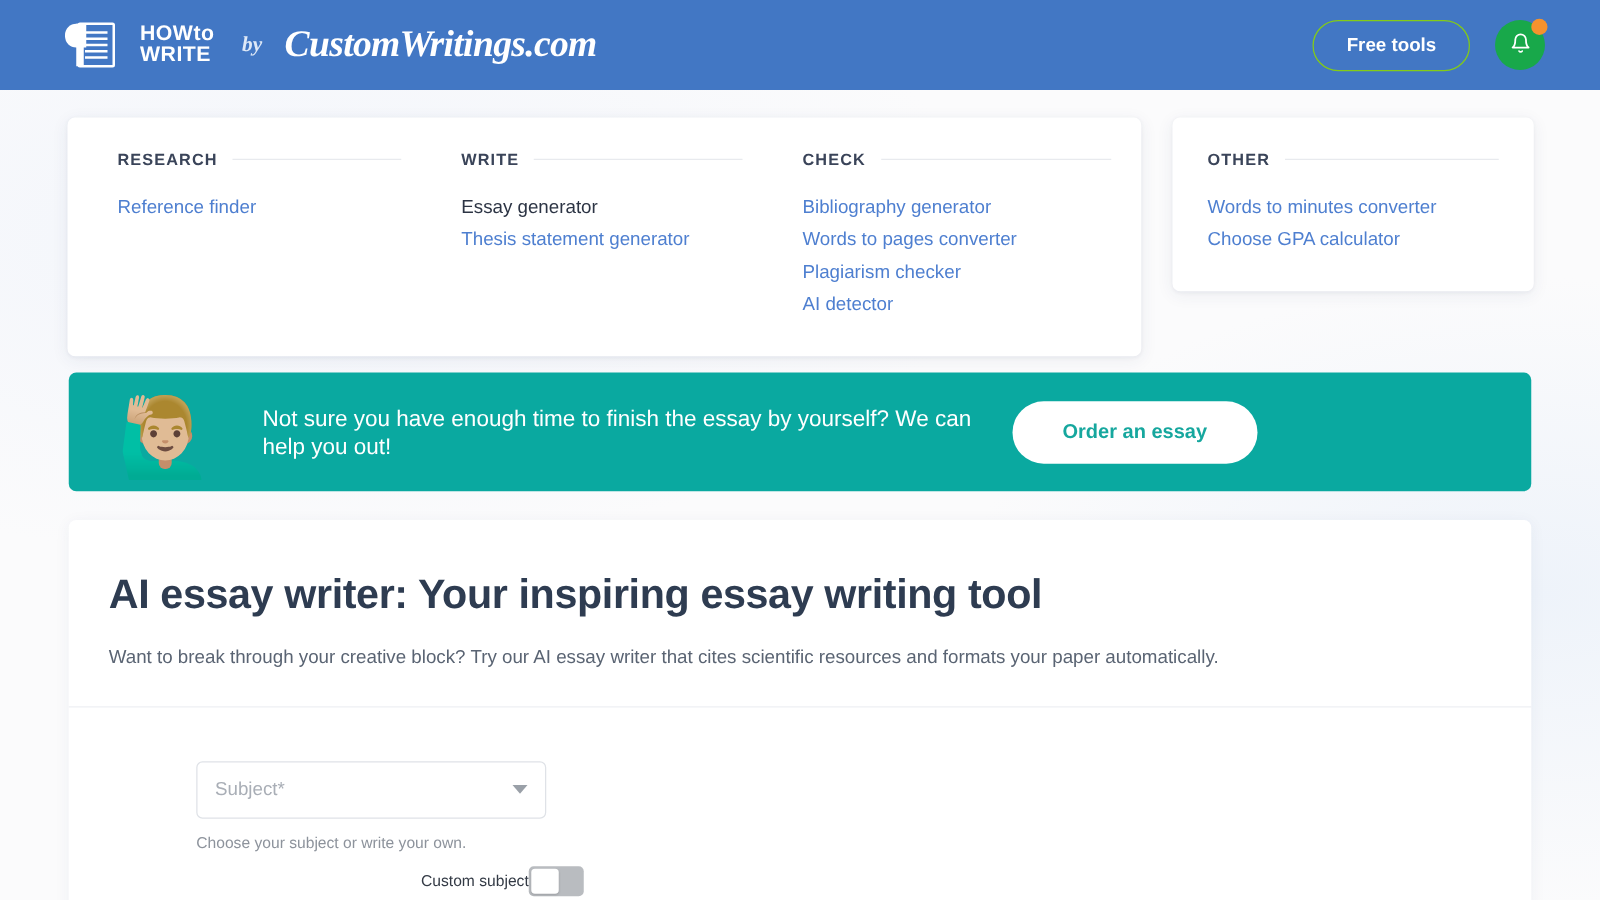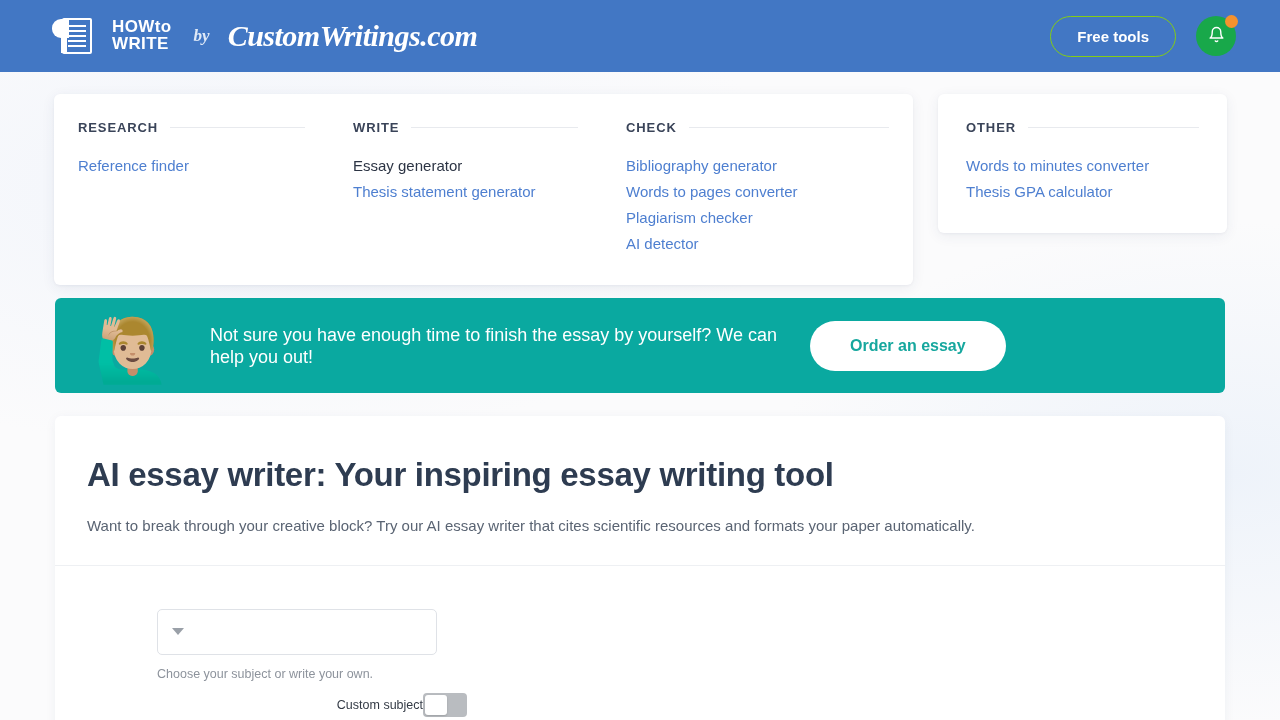--- a/index.html
+++ b/index.html
@@ -156,21 +156,21 @@
     display: flex;
     padding: 0 54px;
     gap: 25px;
     align-items: flex-start;
   }
 
   .menu-card {
     background: #ffffff;
     border-radius: 6px;
     box-shadow: 0 3px 14px rgba(40,60,100,0.07), 0 1px 3px rgba(40,60,100,0.05);
-    padding: 26px 0 28px 0;
+    padding: 26px 0 28px 16px;
   }
   .menu-card.main {
     flex: 0 0 859px;
     display: flex;
   }
   .menu-card.other {
     flex: 0 0 289px;
     padding-left: 0;
   }
 
@@ -432,41 +432,42 @@
 
   </div>
 
   <div class="menu-card other">
     <div class="menu-col solo">
       <div class="col-head">
         <span class="col-head-text">OTHER</span>
         <span class="col-rule"></span>
       </div>
       <a class="menu-link">Words to minutes converter</a>
-      <a class="menu-link">Thesis GPA calculator</a>
+      <a class="menu-link">Choose GPA calculator</a>
     </div>
   </div>
 
 </div>
 
 <section class="promo">
   <div class="promo-emoji">🙋🏼‍♂️</div>
   <div class="promo-text">Not sure you have enough time to finish the essay by yourself? We can help you out!</div>
   <button class="order-btn">Order an essay</button>
 </section>
 
 <main class="main-card">
   <h1 class="page-title">AI essay writer: Your inspiring essay writing tool</h1>
   <p class="page-sub">Want to break through your creative block? Try our AI essay writer that cites scientific resources and formats your paper automatically.</p>
   <div class="card-divider"></div>
 
   <div class="form-area">
 
     <div class="field-row">
       <div class="select-box">
+        <span class="select-value">Subject*</span>
         <span class="caret"></span>
       </div>
       <div class="field-hint">Choose your subject or write your own.</div>
     </div>
 
     <div class="toggle-row">
       <span class="toggle-label">Custom subject</span>
       <div class="toggle">
         <span class="knob"></span>
       </div>

